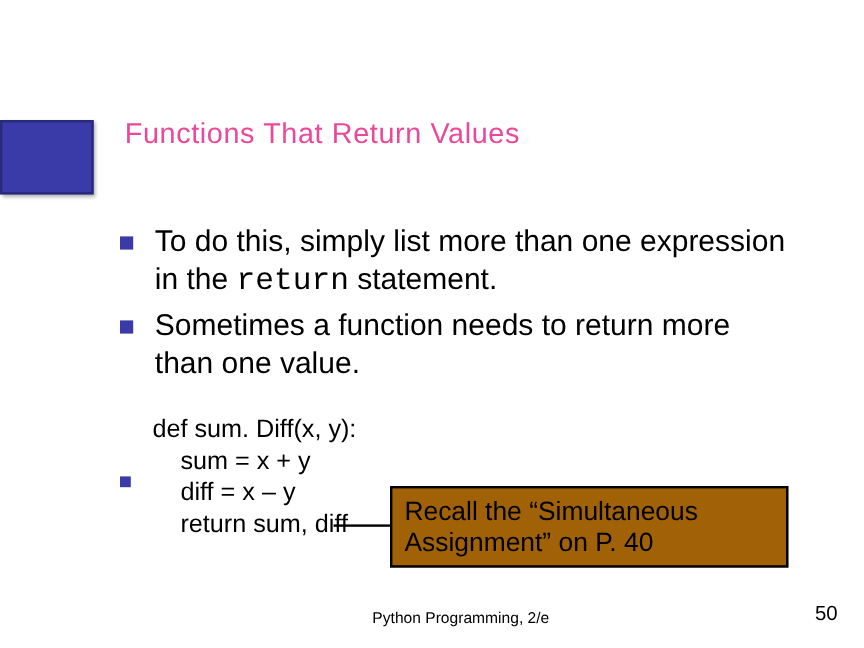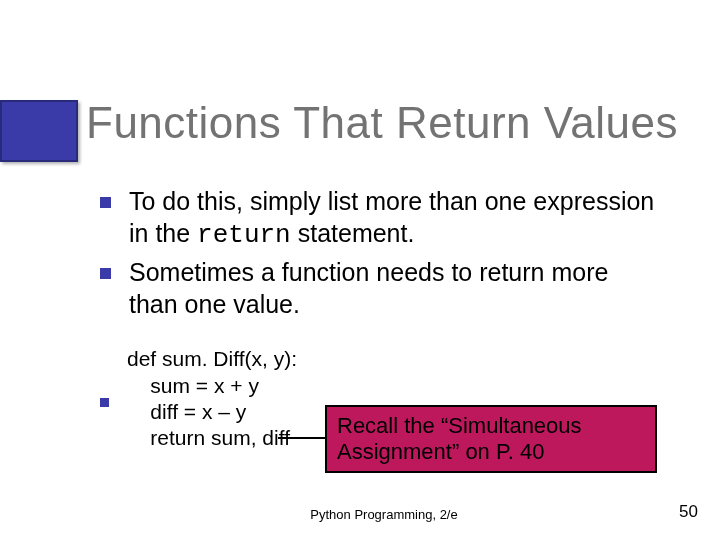--- a/index.html
+++ b/index.html
@@ -16,24 +16,24 @@
     left: 0;
     top: 100px;
     width: 78px;
     height: 62px;
     background: #3a3aa8;
     border: 2px solid #2a2a7a;
     box-shadow: 2px 2px 3px rgba(0,0,0,0.3);
   }
   .title {
     position: absolute;
-    left: 86px;
+    left: 104px;
     top: 98px;
-    font-size: 44px;
-    color: #737373;
+    font-size: 24px;
+    color: #ec4899;
     font-weight: normal;
     letter-spacing: 0.5px;
   }
   .content {
     position: absolute;
     left: 100px;
     top: 185px;
     width: 560px;
   }
   .bullet-row {
@@ -74,21 +74,21 @@
     white-space: pre;
     color: #000;
   }
   .callout {
     position: absolute;
     left: 325px;
     top: 405px;
     width: 332px;
     height: 68px;
     border: 2px solid #000;
-    background: #be185d;
+    background: #a16207;
     padding: 6px 10px;
     font-size: 22px;
     line-height: 1.2;
     color: #000;
   }
   .callout-line {
     position: absolute;
     left: 278px;
     top: 437px;
     width: 48px;

